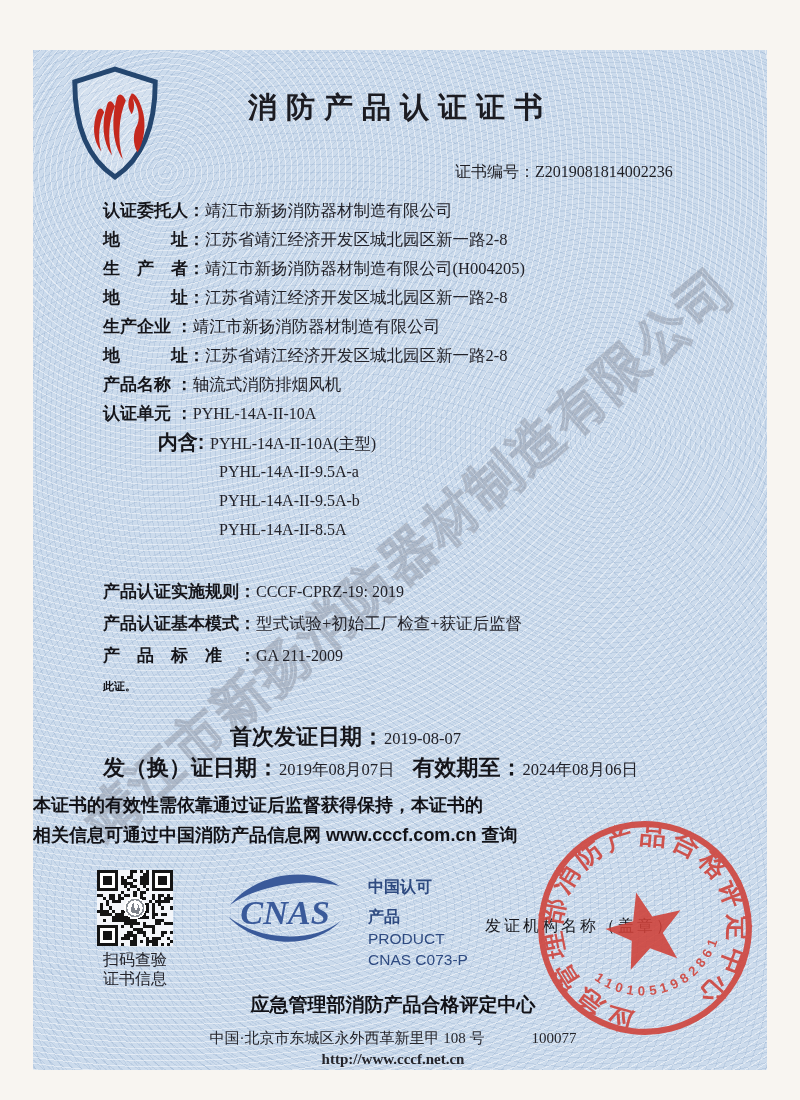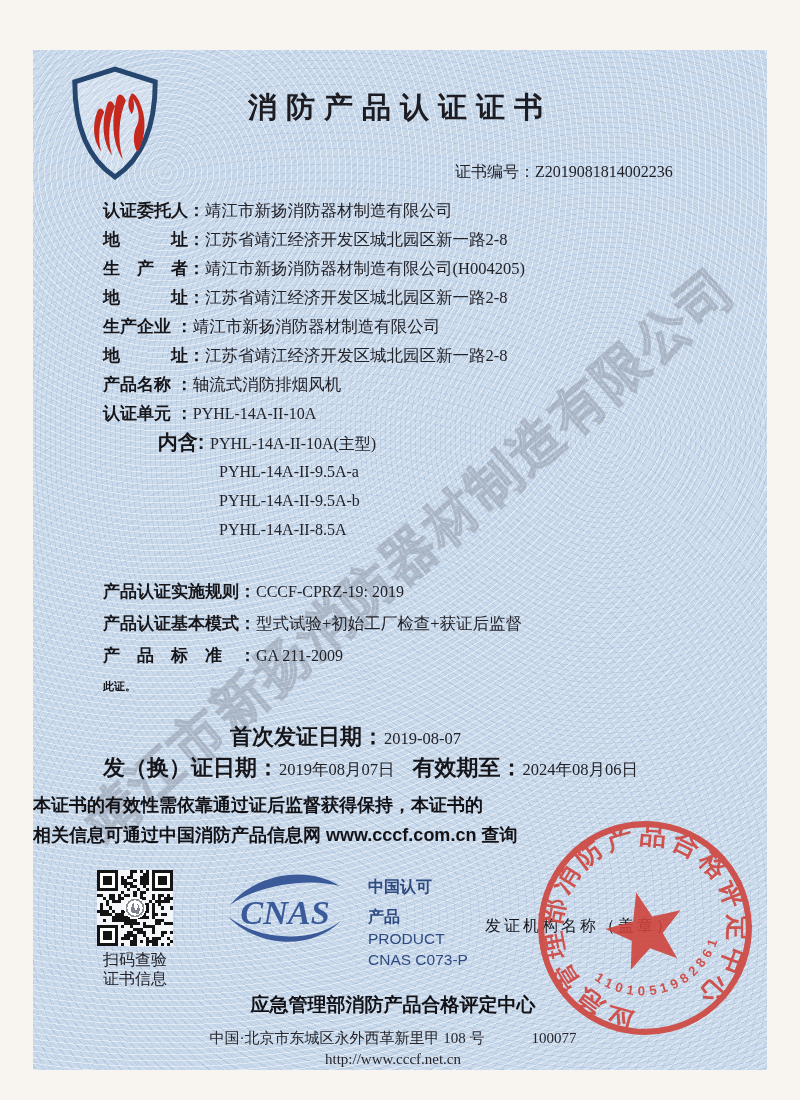--- a/index.html
+++ b/index.html
@@ -81,21 +81,21 @@
     font-size:16px;letter-spacing:3px;color:#17171c;font-family:"Liberation Serif", serif;}
   .stamp{position:absolute;left:500px;top:766px;width:224px;height:224px;z-index:3;
     transform:rotate(-14deg);opacity:0.88;}
 
   .footer-org{position:absolute;left:100px;top:942px;width:520px;text-align:center;
     font-size:19px;font-weight:bold;color:#111116;z-index:2;}
   .footer-addr{position:absolute;left:100px;top:979px;width:520px;text-align:center;
     font-size:15px;color:#25252b;z-index:2;font-family:"Liberation Serif", serif;}
   .footer-addr .post{margin-left:47px;}
   .footer-url{position:absolute;left:100px;top:1001px;width:520px;text-align:center;
-    font-size:15px;color:#25252b;z-index:2;font-family:"Liberation Serif", serif;}
+    font-size:15px;color:#25252b;z-index:2;font-family:"Liberation Serif", serif;font-weight:bold;}
 </style>
 </head>
 <body>
 
 <div class="page">
 
   <div class="watermark">靖江市新扬消防器材制造有限公司</div>
 
   <svg class="logo" viewBox="0 0 110 124" aria-hidden="true">
     <path d="M55 5 L96 18 C96 55 88 93 55 115 C22 93 14 55 14 18 Z" fill="rgba(255,255,255,0.18)" stroke="#24466f" stroke-width="5"></path>

